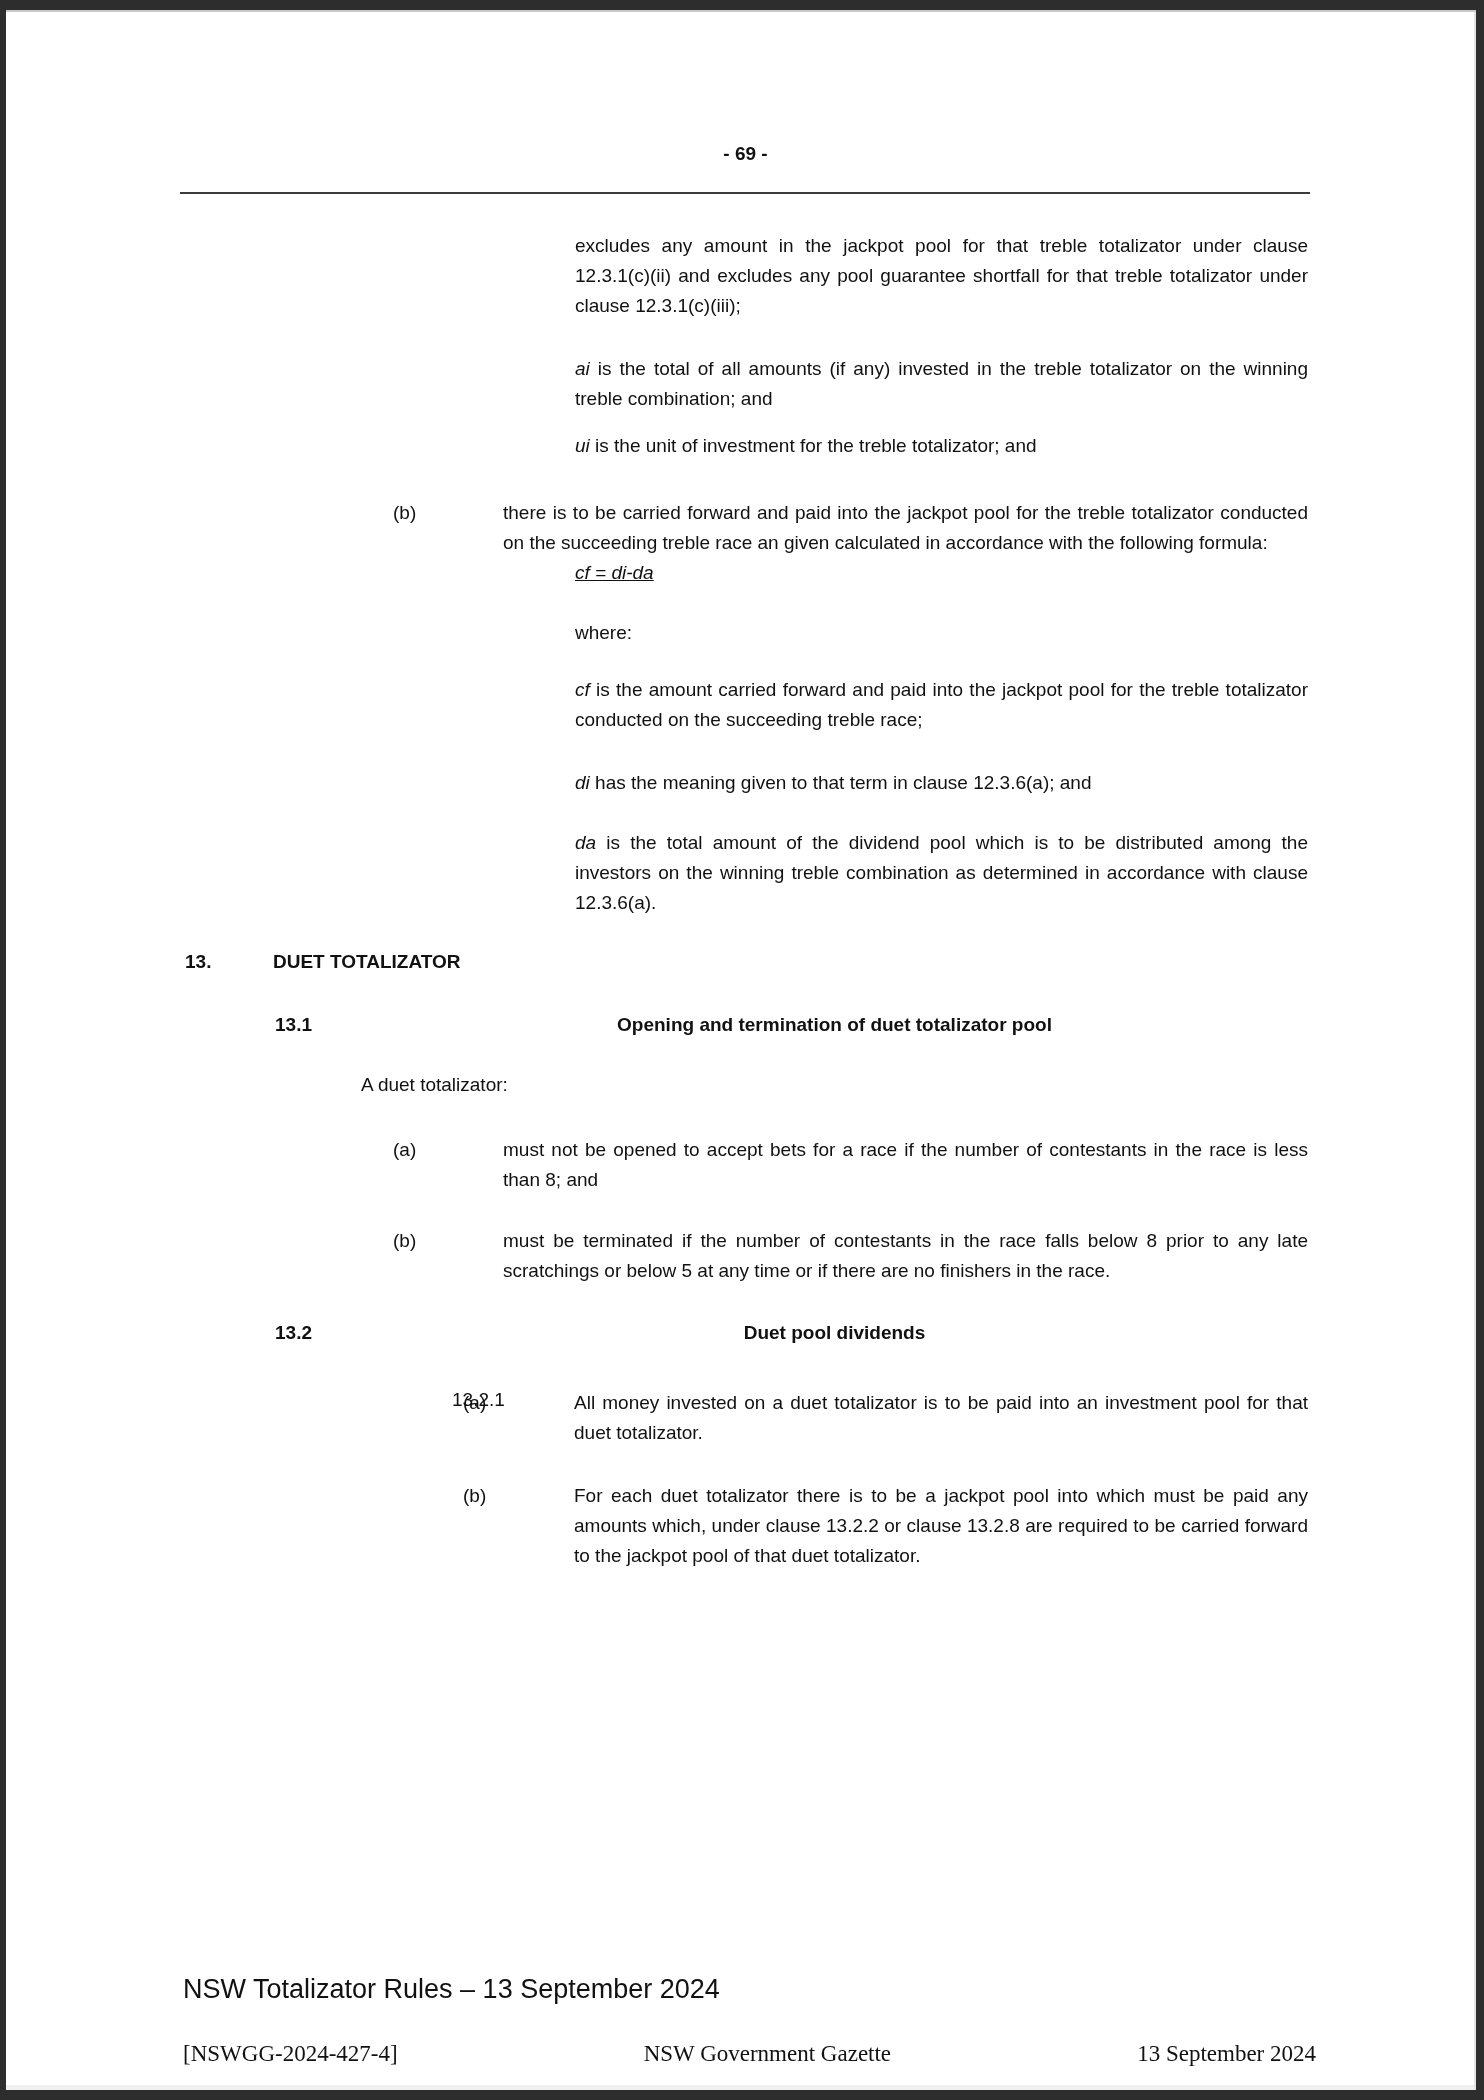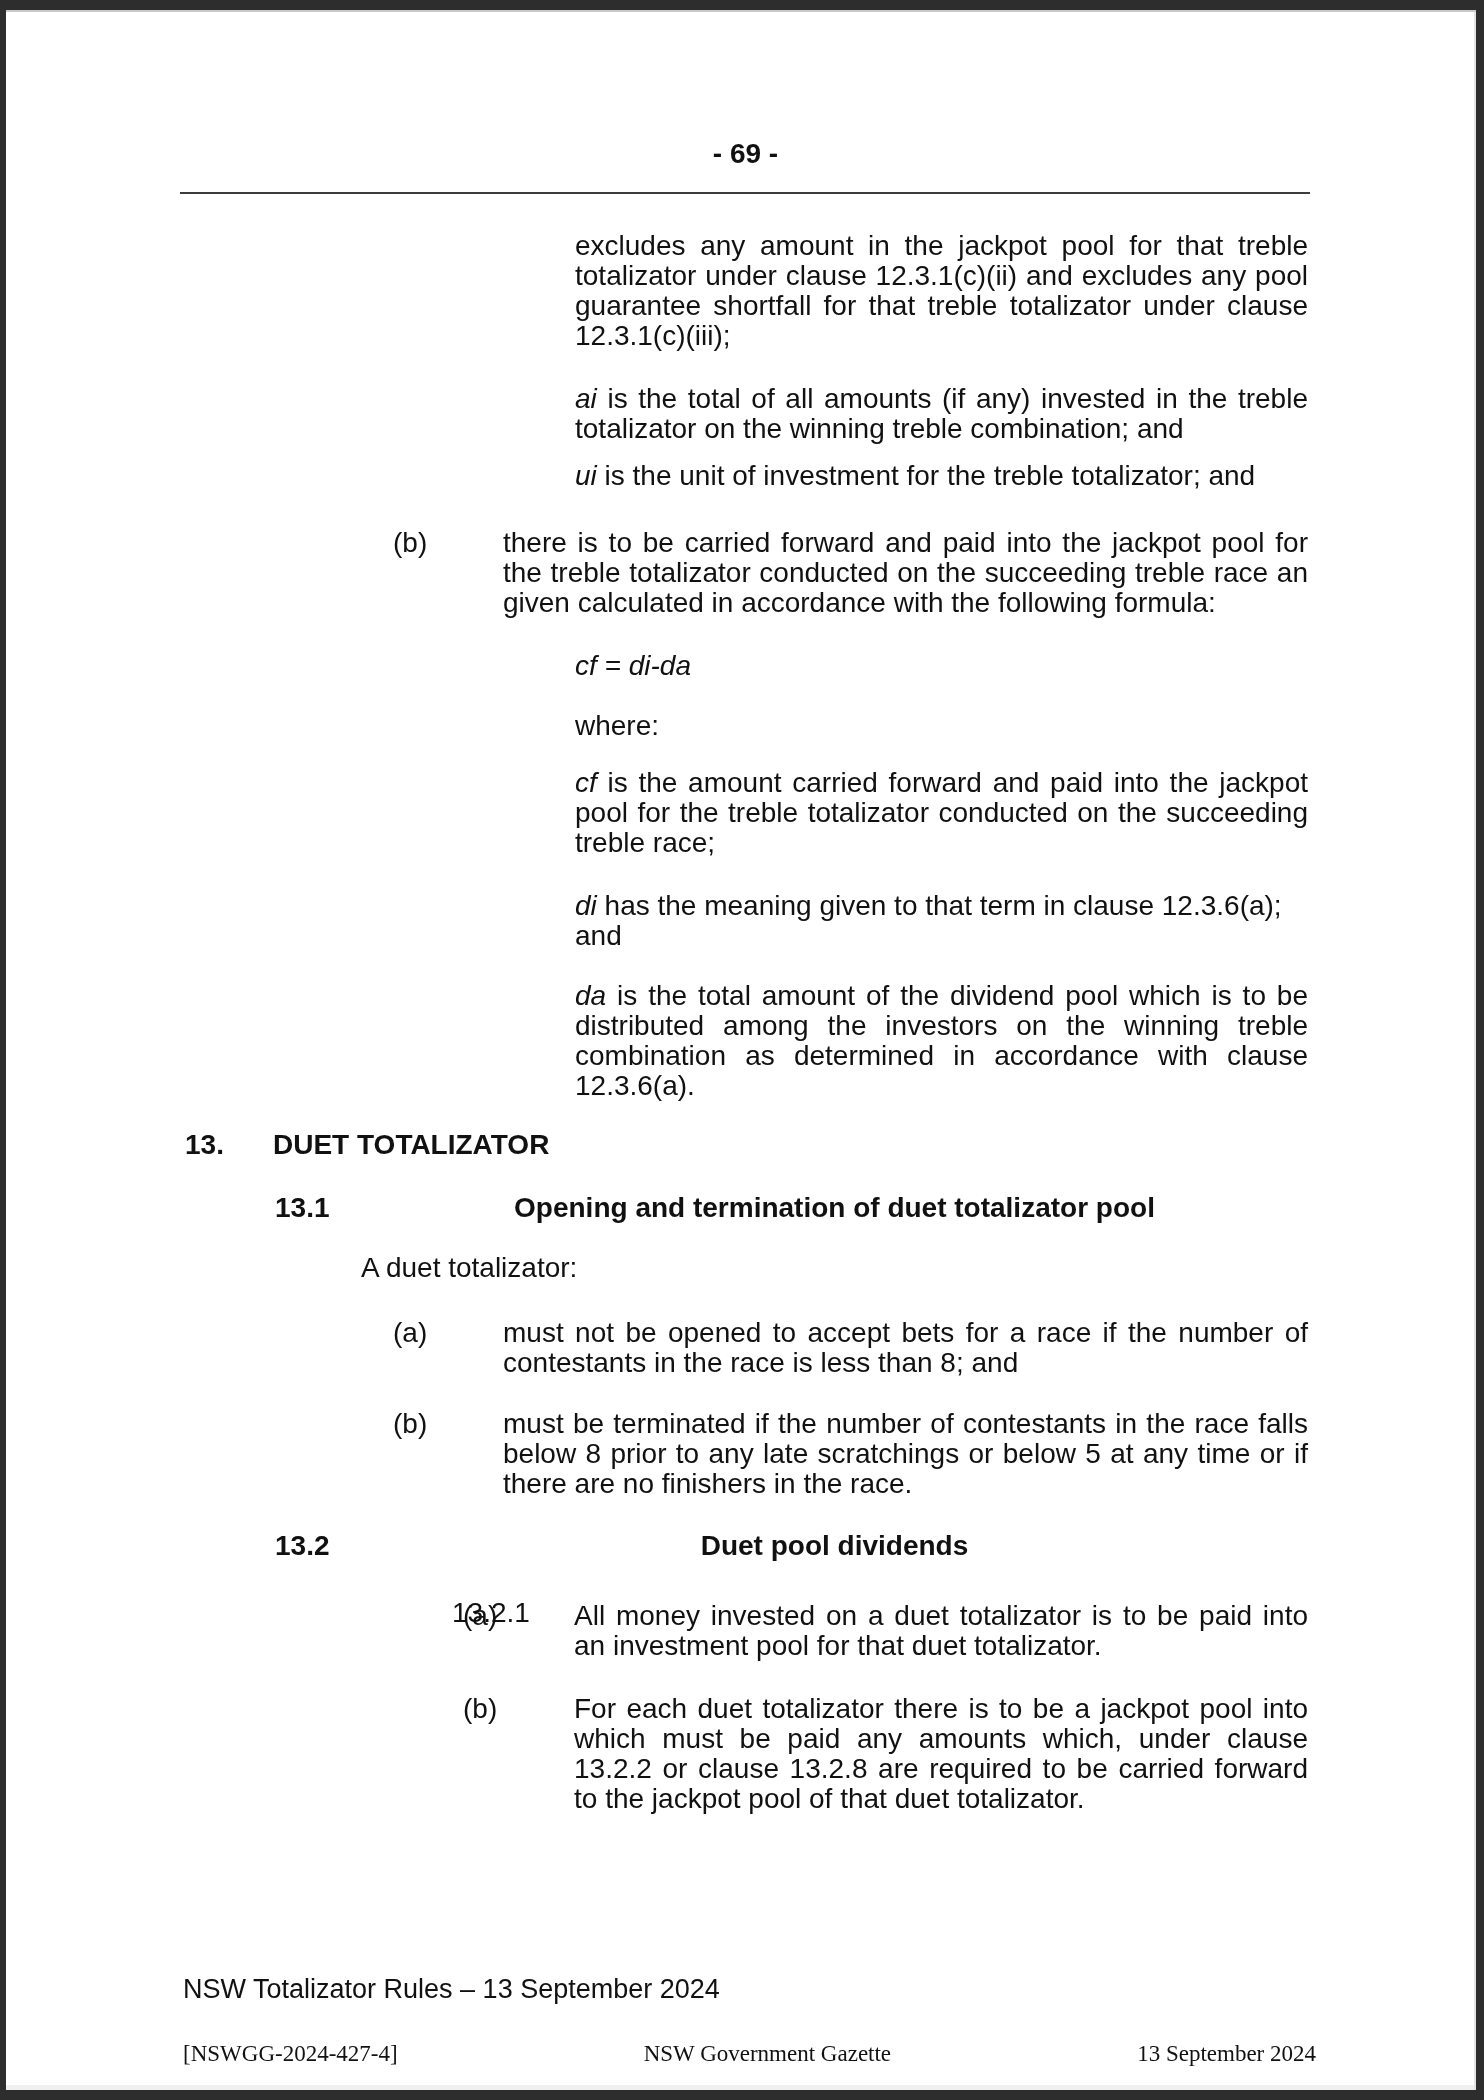--- a/index.html
+++ b/index.html
@@ -13,21 +13,21 @@
   }
   .page{
     position:absolute;
     top:10px;left:6px;right:8px;bottom:10px;
     background:#ffffff;
     box-shadow:inset 0 2px 0 #c9c9c9, inset -2px 0 0 #e4e4e4, inset 0 -5px 0 #efefef;
   }
   .content{
     padding-left:177px;
     padding-right:168px;
-    font-size:28px;
+    font-size:19px;
     line-height:30px;
   }
   .page-num{
     margin-top:129px;
     text-align:center;
     font-weight:bold;
   }
   .rule{
     margin-top:23px;
     height:0;
@@ -73,21 +73,21 @@
     font-size:23px;line-height:30px;
     display:flex;align-items:baseline;
   }
   .footer-meta .fm-left{flex:0 0 auto;}
   .footer-meta .fm-center{flex:1 1 auto;text-align:center;}
   .footer-meta .fm-right{flex:0 0 auto;}
   .mt-p1{margin-top:37px;}
   .mt-p2{margin-top:33px;}
   .mt-p3{margin-top:17px;}
   .mt-ib1{margin-top:37px;}
-  .mt-formula{margin-top:33px;}
+  .mt-formula{text-decoration:underline;}
   .mt-where{margin-top:30px;}
   .mt-pcf{margin-top:27px;}
   .mt-pdi{margin-top:33px;}
   .mt-pda{margin-top:30px;}
   .mt-h1{margin-top:29px;}
   .mt-h131{margin-top:33px;}
   .mt-aduet{margin-top:30px;}
   .mt-ia2{margin-top:35px;}
   .mt-ib2{margin-top:31px;}
   .mt-h132{margin-top:32px;}

